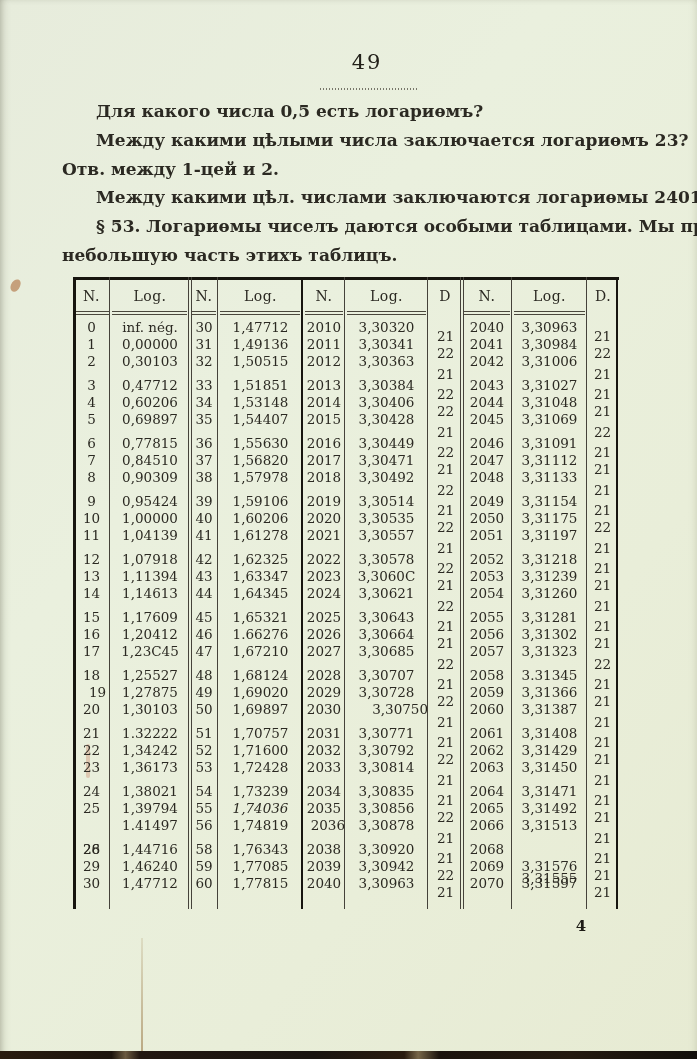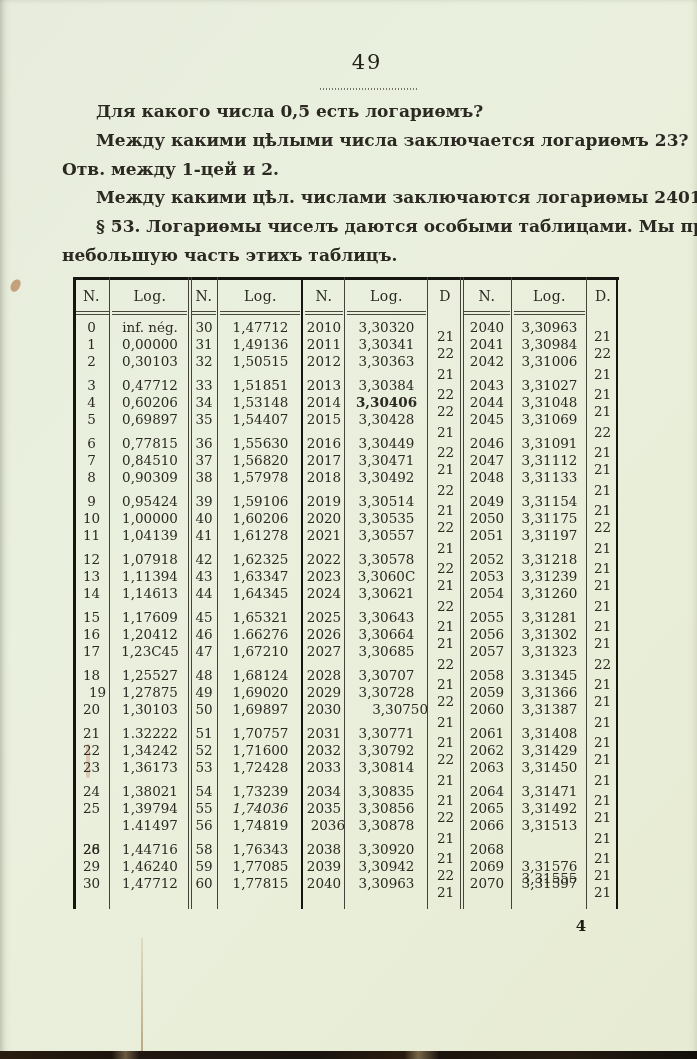--- a/index.html
+++ b/index.html
@@ -131,21 +131,21 @@
             <span style="grid-column: 6;">3,30384</span>
             <span style="grid-column: 8;">2043</span>
             <span style="grid-column: 9;">3,31027</span>
           </div>
           <div class="trow">
             <span style="grid-column: 1;">4</span>
             <span style="grid-column: 2;">0,60206</span>
             <span style="grid-column: 3;">34</span>
             <span style="grid-column: 4;">1,53148</span>
             <span style="grid-column: 5;">2014</span>
-            <span style="grid-column: 6; font-weight: bold;">3,30406</span>
+            <span style="grid-column: 6;">3,30406</span>
             <span style="grid-column: 8;">2044</span>
             <span style="grid-column: 9;">3,31048</span>
           </div>
           <div class="trow">
             <span style="grid-column: 1;">5</span>
             <span style="grid-column: 2;">0,69897</span>
             <span style="grid-column: 3;">35</span>
             <span style="grid-column: 4;">1,54407</span>
             <span style="grid-column: 5;">2015</span>
             <span style="grid-column: 6;">3,30428</span>

